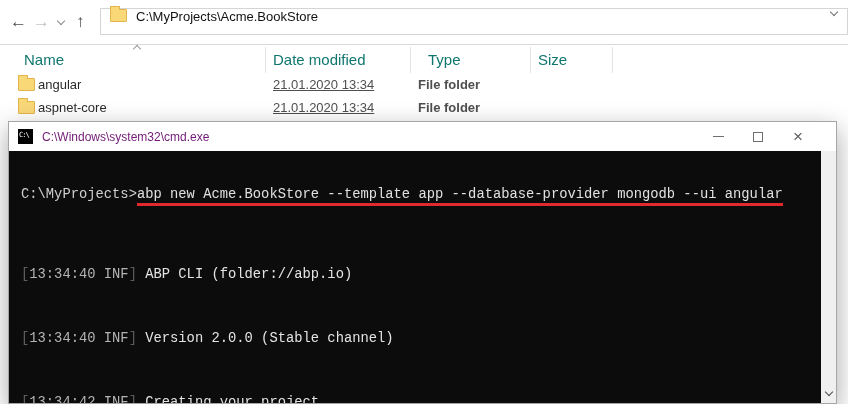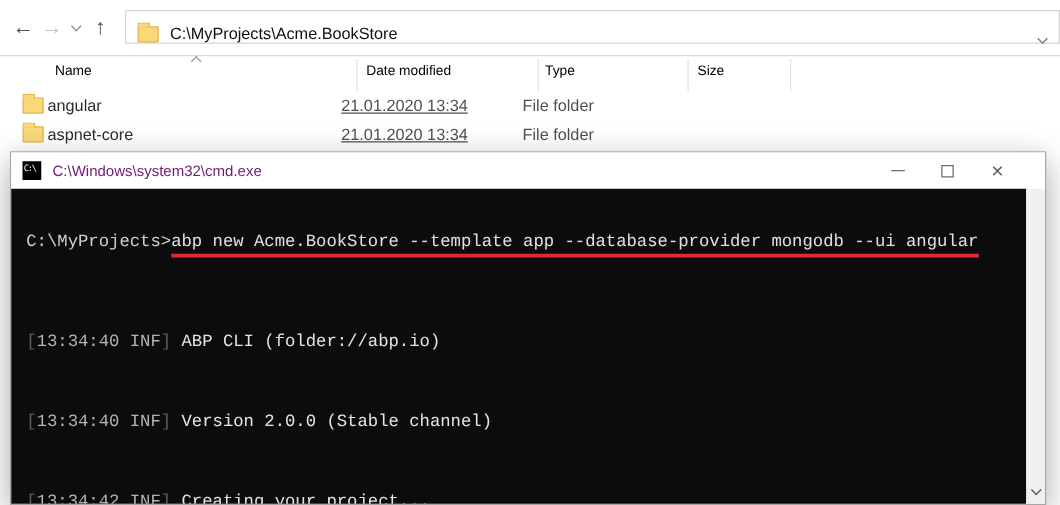--- a/index.html
+++ b/index.html
@@ -9,40 +9,40 @@
   
   #explorer { position:absolute; inset:0; background:#fff; }
   #nav-row { position:absolute; top:0; left:0; right:0; height:44px; }
   .nav-glyph { position:absolute; font-size:17px; line-height:17px; top:13px; cursor:default; }
   #back-icon   { left:10px;  color:#4d4d4d; }
   #forward-icon{ left:33px;  color:#c3c3c3; }
   #up-icon     { left:76px;  color:#4d4d4d; }
   .chev { display:inline-block; width:6px; height:6px; border-right:1px solid #8a8a8a; border-bottom:1px solid #8a8a8a; transform:rotate(45deg); }
   #history-chevron { position:absolute; left:58px; top:18px; }
   #address-bar { position:absolute; left:100px; right:0; top:8px; height:27px;
-                 border:1px solid #d5d5d5; background:#fff; display:flex; align-items:flex-end; }
+                 border:1px solid #d5d5d5; background:#fff; display:flex; align-items:flex-start; }
   .folder-icon { display:inline-block; width:17px; height:13px; background:#f9d878;
                  border:1px solid #e3b34c; border-radius:1px; position:relative; flex:none; }
   .folder-icon::before { content:""; position:absolute; left:-1px; top:-4px; width:8px; height:3px;
                  background:#f9d878; border:1px solid #e3b34c; border-bottom:none; border-radius:1px 1px 0 0; }
   #address-folder { margin-left:9px; }
   #address-path { margin-left:9px; font-size:13px; color:#111; }
   #address-chevron { margin-left:auto; margin-right:10px; border-color:#6e6e6e; }
   #toolbar-divider { position:absolute; top:44px; left:0; right:0; height:1px; background:#d9d9d9; }
 
-  #header-row { position:absolute; top:45px; left:0; right:0; height:27px; font-size:11px; color:#000000;margin-left:20px; }
+  #header-row { position:absolute; top:45px; left:0; right:0; height:27px; font-size:15px; color:#0f766e; }
   .col-sep { position:absolute; top:2px; width:1px; height:26px; background:#e3e3e3; }
   .col-label { position:absolute; top:6px; cursor:default; }
   #sort-chevron { position:absolute; left:134px; top:1px; border-color:#9a9a9a; transform:rotate(225deg); }
 
   .file-row { position:absolute; left:0; right:0; height:23px; font-size:13px;padding-left:48px; }
   .file-row .folder-icon { position:absolute; left:18px; top:5px; }
   .file-name { position:absolute; left:38px; top:4px; color:#2b2b2b; }
   .file-date { position:absolute; left:273px; top:4px; color:#4f4f4f;text-decoration:underline; }
-  .file-type { position:absolute; left:418px; top:4px; color:#4f4f4f; }
+  .file-type { position:absolute; left:418px; top:4px; color:#4f4f4f;font-weight:bold; }
   .file-size { position:absolute; left:538px; top:4px; color:#4f4f4f; }
 
   
   #cmd-window { position:absolute; left:8px; top:121px; width:829px; height:283px;
                 background:#fff; border:1px solid #a6a6a6;
                 box-shadow:0 8px 24px rgba(0,0,0,.35); }
   #cmd-titlebar { height:29px; display:flex; align-items:center; background:#fff; }
   #cmd-icon { width:15px; height:15px; margin-left:9px; background:#000; flex:none;
               color:#fff; font-family:"DejaVu Sans Mono", monospace; font-size:7px;
               line-height:8px; padding:2px 0 0 1px; letter-spacing:-1px; }
@@ -84,21 +84,21 @@
       <span id="address-path">C:\MyProjects\Acme.BookStore</span>
       <span id="address-chevron" class="chev"></span>
     </div>
   </div>
   <div id="toolbar-divider"></div>
 
   <div id="header-row">
     <span id="sort-chevron" class="chev"></span>
     <span class="col-label" style="left:24px">Name</span>
     <span class="col-label" style="left:273px">Date modified</span>
-    <span class="col-label" style="left:416px">Type</span>
+    <span class="col-label" style="left:428px">Type</span>
     <span class="col-label" style="left:538px">Size</span>
     <span class="col-sep" style="left:265px"></span>
     <span class="col-sep" style="left:410px"></span>
     <span class="col-sep" style="left:530px"></span>
     <span class="col-sep" style="left:612px"></span>
   </div>
 
   <div id="file-list">
   <div class="file-row" style="top: 73px;">
     <span class="folder-icon"></span>

